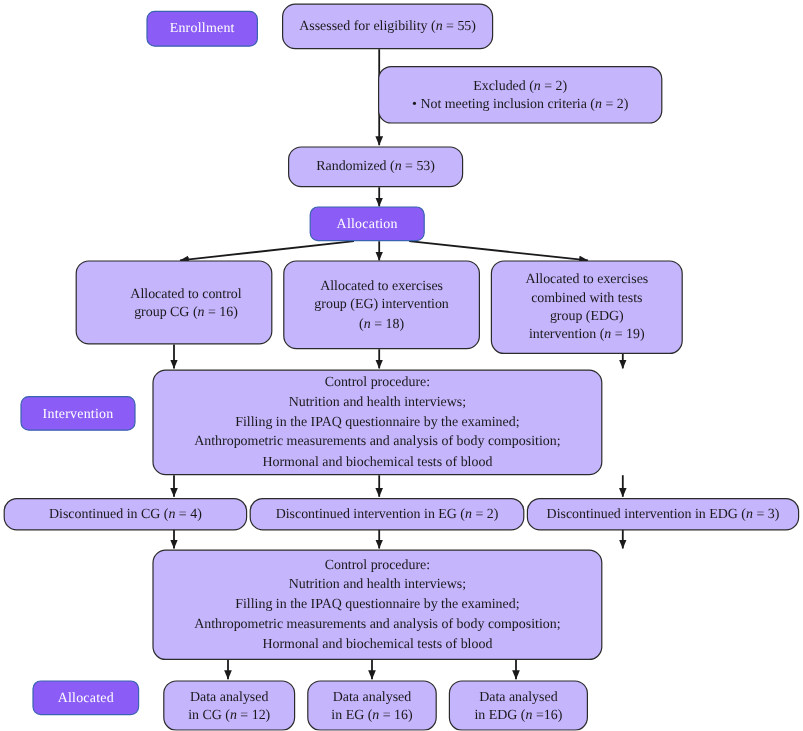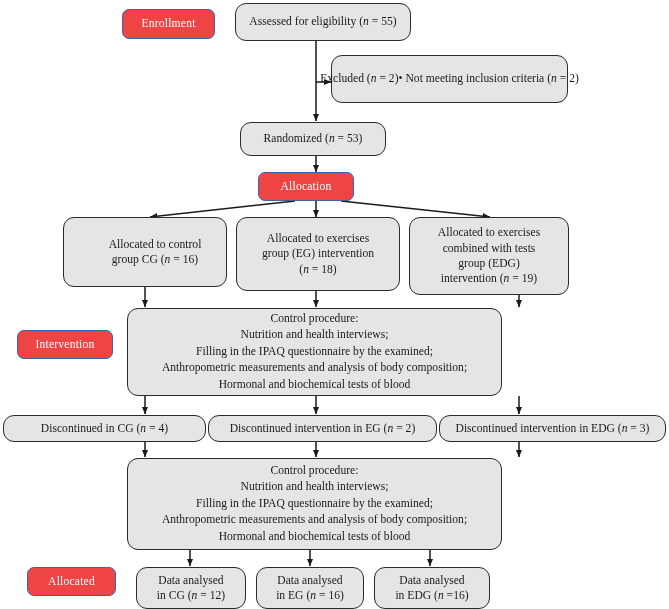--- a/index.html
+++ b/index.html
@@ -27,28 +27,28 @@
     position: absolute;
     box-sizing: border-box;
     display: flex;
     align-items: center;
     justify-content: center;
     text-align: center;
   }
   .box {
     border: 1.4px solid #2b2b2b;
     border-radius: 11px;
-    background: #e5e5e5;
+    background: #c4b5fd;
     color: #1a1a1a;
     font-size: 11.6px;
     line-height: 15.2px;
     padding: 2px 6px;
   }
   .stage {
-    background: #ef4444;
+    background: #8b5cf6;
     border: 1px solid #3a63b0;
     border-radius: 7px;
     color: #ffffff;
     font-size: 11.6px;
     line-height: 14px;
     font-weight: normal;
     letter-spacing: .2px;
   }
   .lines {
     font-size: 11.6px;
@@ -107,21 +107,21 @@
   </svg>
 
   <div class="node stage" style="left:122px; top:9px; width:93px; height:30px;">
     <span>Enrollment</span>
   </div>
 
   <div class="node box" style="left:235px; top:3px; width:176px; height:38px;">
     <span>Assessed for eligibility (<i class="nvar">n</i> = 55)</span>
   </div>
 
-  <div class="node box lines" style="left:331px; top:55px; width:237px; height:48px; flex-direction:row;">
+  <div class="node box lines" style="left:315px; top:55px; width:237px; height:48px; flex-direction:column;">
     <div class="bullet-row">Excluded (<i class="nvar">n</i> = 2)</div>
     <div class="bullet-row">• Not meeting inclusion criteria (<i class="nvar">n</i> = 2)</div>
   </div>
 
   <div class="node box" style="left:240px; top:122px; width:146px; height:34px;">
     <span>Randomized (<i class="nvar">n</i> = 53)</span>
   </div>
 
   <div class="node stage" style="left:258px; top:172px; width:96px; height:29px;">
     <span>Allocation</span>

